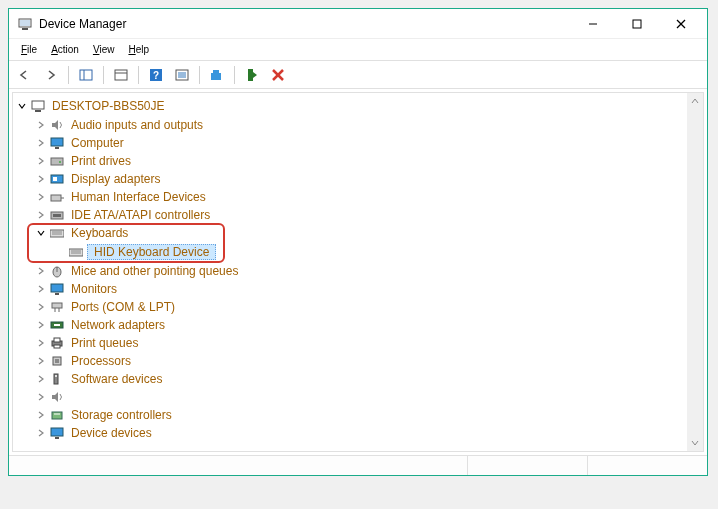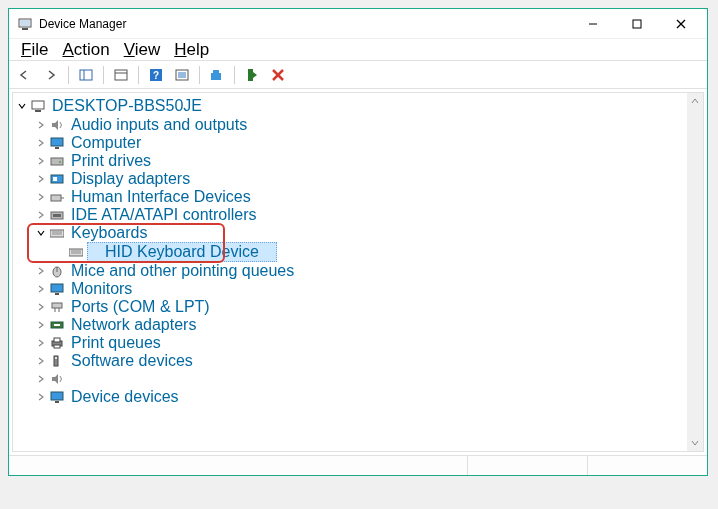--- a/index.html
+++ b/index.html
@@ -47,21 +47,21 @@
     height: 22px;
     display: flex;
     align-items: center;
     padding: 0 6px;
     gap: 2px;
     background: #fff;
     border-bottom: 1px solid #e0e0e0;
   }
   .menu-item {
     padding: 2px 6px;
-    font-size: 17px;
+    font-size: 10px;
     color: #000;
     cursor: default;
   }
   .menu-item .ul { text-decoration: underline; }
   .toolbar {
     height: 28px;
     display: flex;
     align-items: center;
     padding: 0 4px;
     gap: 2px;
@@ -102,28 +102,28 @@
   }
   .chev.blank { visibility: hidden; }
   .dev-icon {
     width: 16px; height: 16px;
     margin: 0 3px 0 1px;
     display: flex; align-items: center; justify-content: center;
     flex-shrink: 0;
   }
   .label {
     padding: 1px 3px;
-    font-size: 16px;
-    color: #0369a1;
+    font-size: 12px;
+    color: #a16207;
     cursor: default;
   }
   .label.selected {
     background: #cce8ff;
     border: 1px dotted #66a3e0;
-    padding: 0 17px;
+    padding: 0 6px;
   }
   .highlight-box {
     position: absolute;
     border: 2px solid #d43a2f;
     border-radius: 6px;
     pointer-events: none;
   }
   .statusbar {
     height: 20px;
     border-top: 1px solid #e0e0e0;
@@ -478,40 +478,72 @@
             </li>
           <li>
               <div class="node">
             <span class="chev">
                   <svg width="8" height="8">
                     <path d="M2 1 L6 4 L2 7" fill="none" stroke="#888" stroke-width="1.2"></path>
                   </svg>
                 </span>
             <span class="dev-icon">
                   <svg width="14" height="14">
+                    <rect x="3" y="3" width="8" height="8" fill="#ccc" stroke="#555"></rect>
+                    <rect x="5" y="5" width="4" height="4" fill="#888"></rect>
+                  </svg>
+                </span>
+            <span class="label">Processors</span>
+          </div>
+            </li>
+          <li>
+              <div class="node">
+            <span class="chev">
+                  <svg width="8" height="8">
+                    <path d="M2 1 L6 4 L2 7" fill="none" stroke="#888" stroke-width="1.2"></path>
+                  </svg>
+                </span>
+            <span class="dev-icon">
+                  <svg width="14" height="14">
                     <rect x="4" y="2" width="4" height="10" fill="#888" stroke="#444"></rect>
                     <circle cx="6" cy="4" r="1" fill="#fff"></circle>
                   </svg>
                 </span>
             <span class="label">Software devices</span>
           </div>
             </li>
           <li>
               <div class="node">
             <span class="chev">
                   <svg width="8" height="8">
                     <path d="M2 1 L6 4 L2 7" fill="none" stroke="#888" stroke-width="1.2"></path>
                   </svg>
                 </span>
             <span class="dev-icon">
                   <svg width="14" height="14">
                     <path d="M2 5 L5 5 L8 2 L8 12 L5 9 L2 9 Z" fill="#888"></path>
                     <path d="M10 4 Q13 7 10 10" fill="none" stroke="#888"></path>
                   </svg>
                 </span>
+          </div>
+            </li>
+          <li>
+              <div class="node">
+            <span class="chev">
+                  <svg width="8" height="8">
+                    <path d="M2 1 L6 4 L2 7" fill="none" stroke="#888" stroke-width="1.2"></path>
+                  </svg>
+                </span>
+            <span class="dev-icon">
+                  <svg width="14" height="14">
+                    <rect x="2" y="4" width="10" height="7" fill="#7ab87a" stroke="#365"></rect>
+                    <line x1="4" y1="6" x2="10" y2="6" stroke="#fff"></line>
+                  </svg>
+                </span>
+            <span class="label">Storage controllers</span>
           </div>
             </li>
           <li>
               <div class="node">
             <span class="chev">
                   <svg width="8" height="8">
                     <path d="M2 1 L6 4 L2 7" fill="none" stroke="#888" stroke-width="1.2"></path>
                   </svg>
                 </span>
             <span class="dev-icon">

